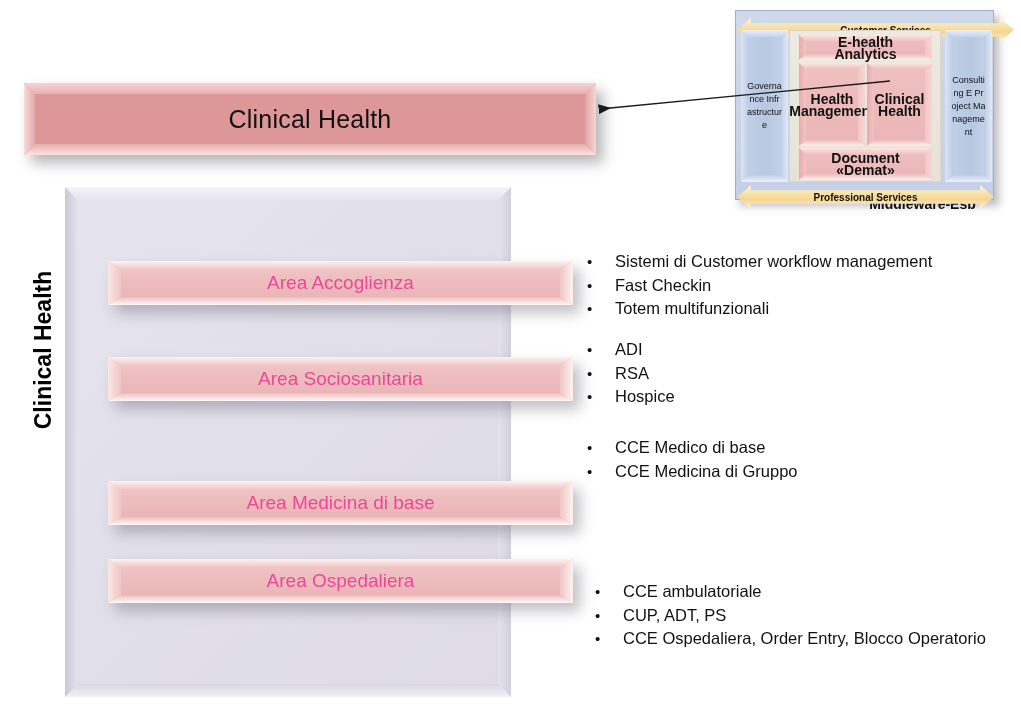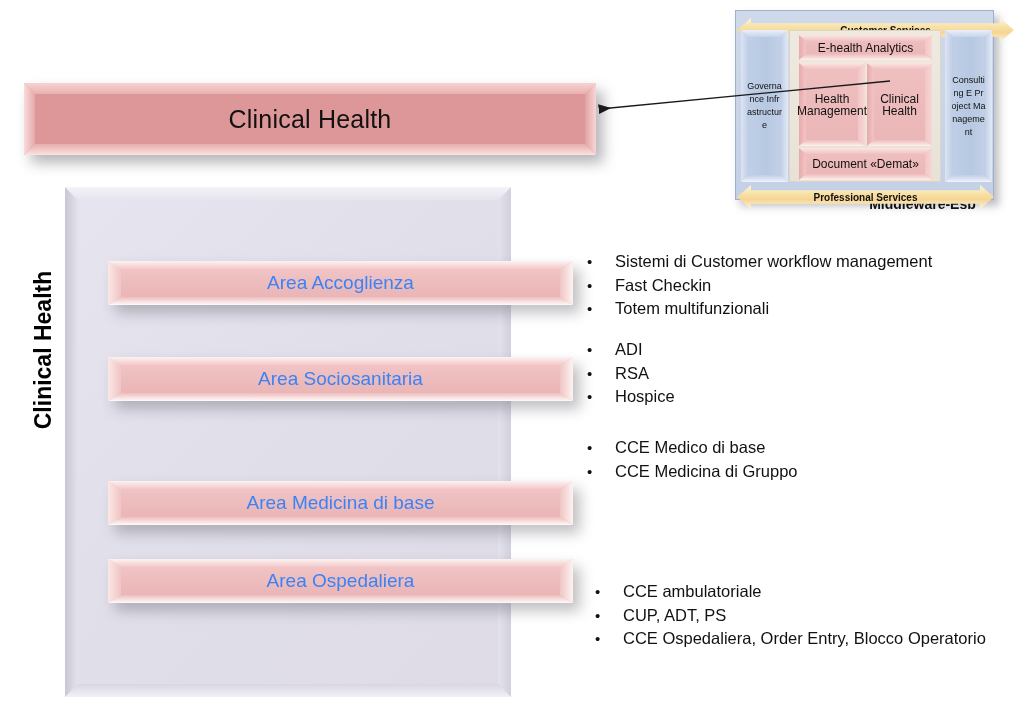--- a/index.html
+++ b/index.html
@@ -161,21 +161,21 @@
     background: linear-gradient(to left, #fdf3f1, #f0c5c5);
     clip-path: polygon(100% 0, 100% 100%, 0 calc(100% - 8px), 0 8px);
   }
   .area-bar .a-label {
     position: absolute;
     inset: 0;
     display: flex;
     align-items: center;
     justify-content: center;
     font-size: 19px;
-    color: #3b82f6;
+    color: #ec4899;
   }
 
   #area-bar-0 { top: 261px; }
   #area-bar-1 { top: 357px; }
   #area-bar-2 { top: 481px; border-radius: 17px; }
   #area-bar-3 { top: 559px; }
 
   
   .bullet-group {
     position: absolute;
@@ -322,23 +322,23 @@
     background: linear-gradient(to left, #f5d7d5, #f1c6c6);
     clip-path: polygon(100% 0, 100% 100%, 0 calc(100% - 6px), 0 6px);
   }
   .mini-cell .rc-label {
     position: absolute;
     inset: 5px 8px;
     display: flex;
     align-items: center;
     justify-content: center;
     text-align: center;
-    font-size: 12px;
+    font-size: 14px;
     line-height: 12px;
-    font-weight: normal;
+    font-weight: bold;
     color: #111111;
   }
   #mini-cell-analytics { left: 66px; top: 33px; width: 133px; height: 25px; }
   #mini-cell-hm       { left: 66px; top: 61px; width: 66px;  height: 83px; }
   #mini-cell-ch       { left: 134px; top: 61px; width: 65px; height: 83px; }
   #mini-cell-demat    { left: 66px; top: 146px; width: 133px; height: 32px; }
   #mini-middleware {
     position: absolute;
     left: 60px; top: 166px;
     width: 145px; height: 14px;

